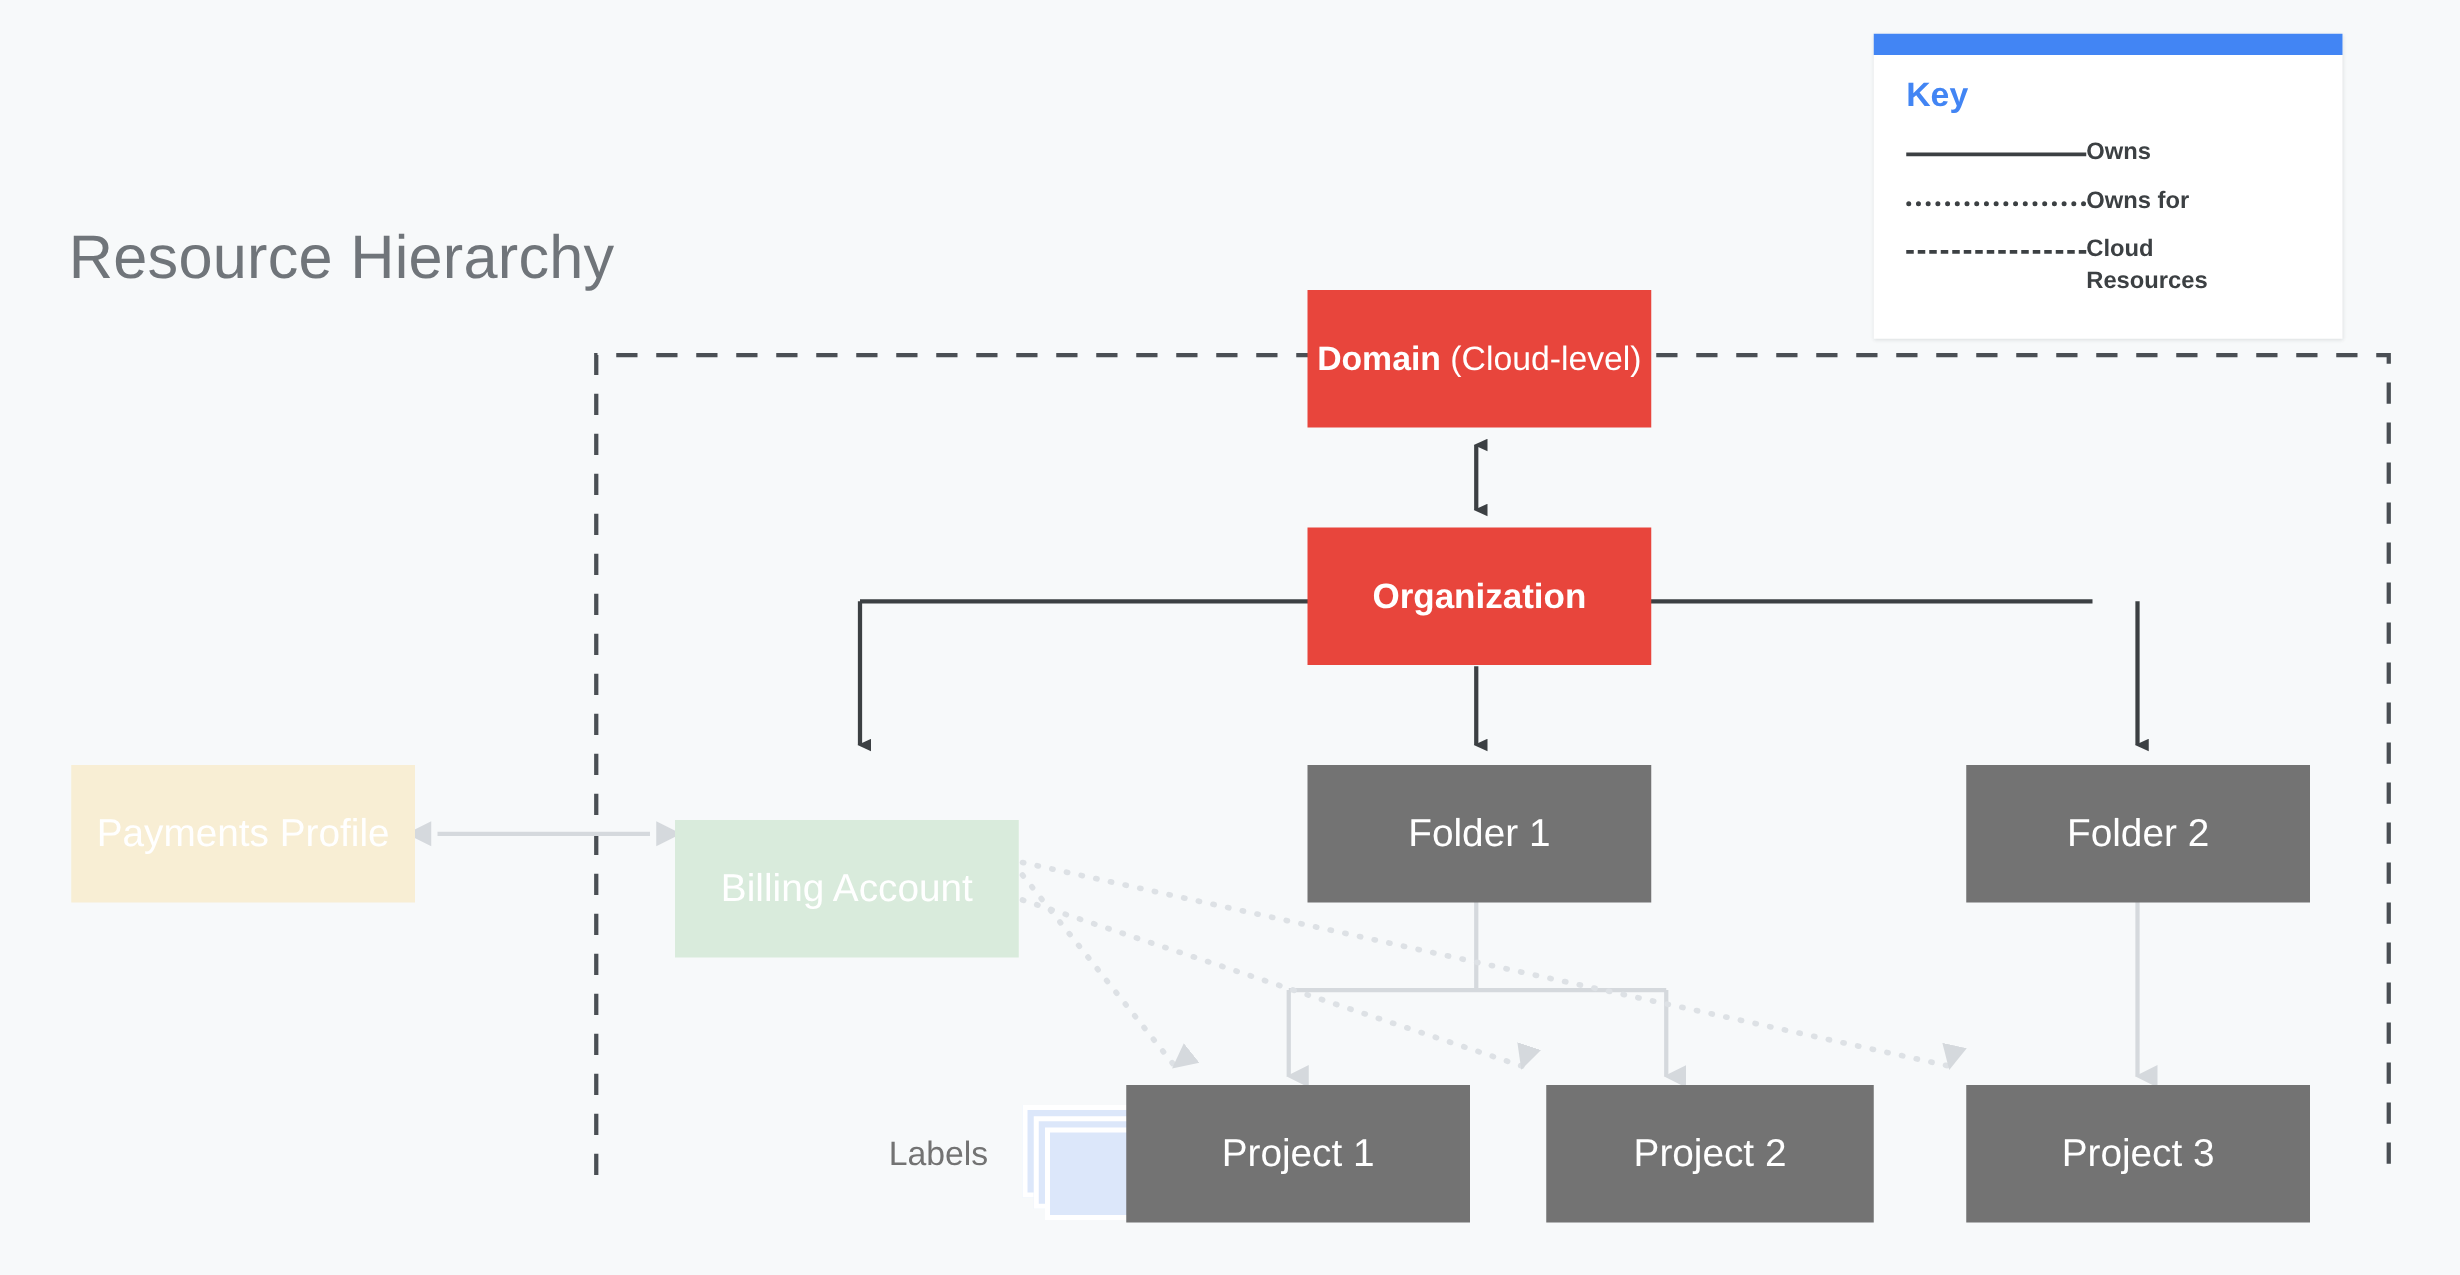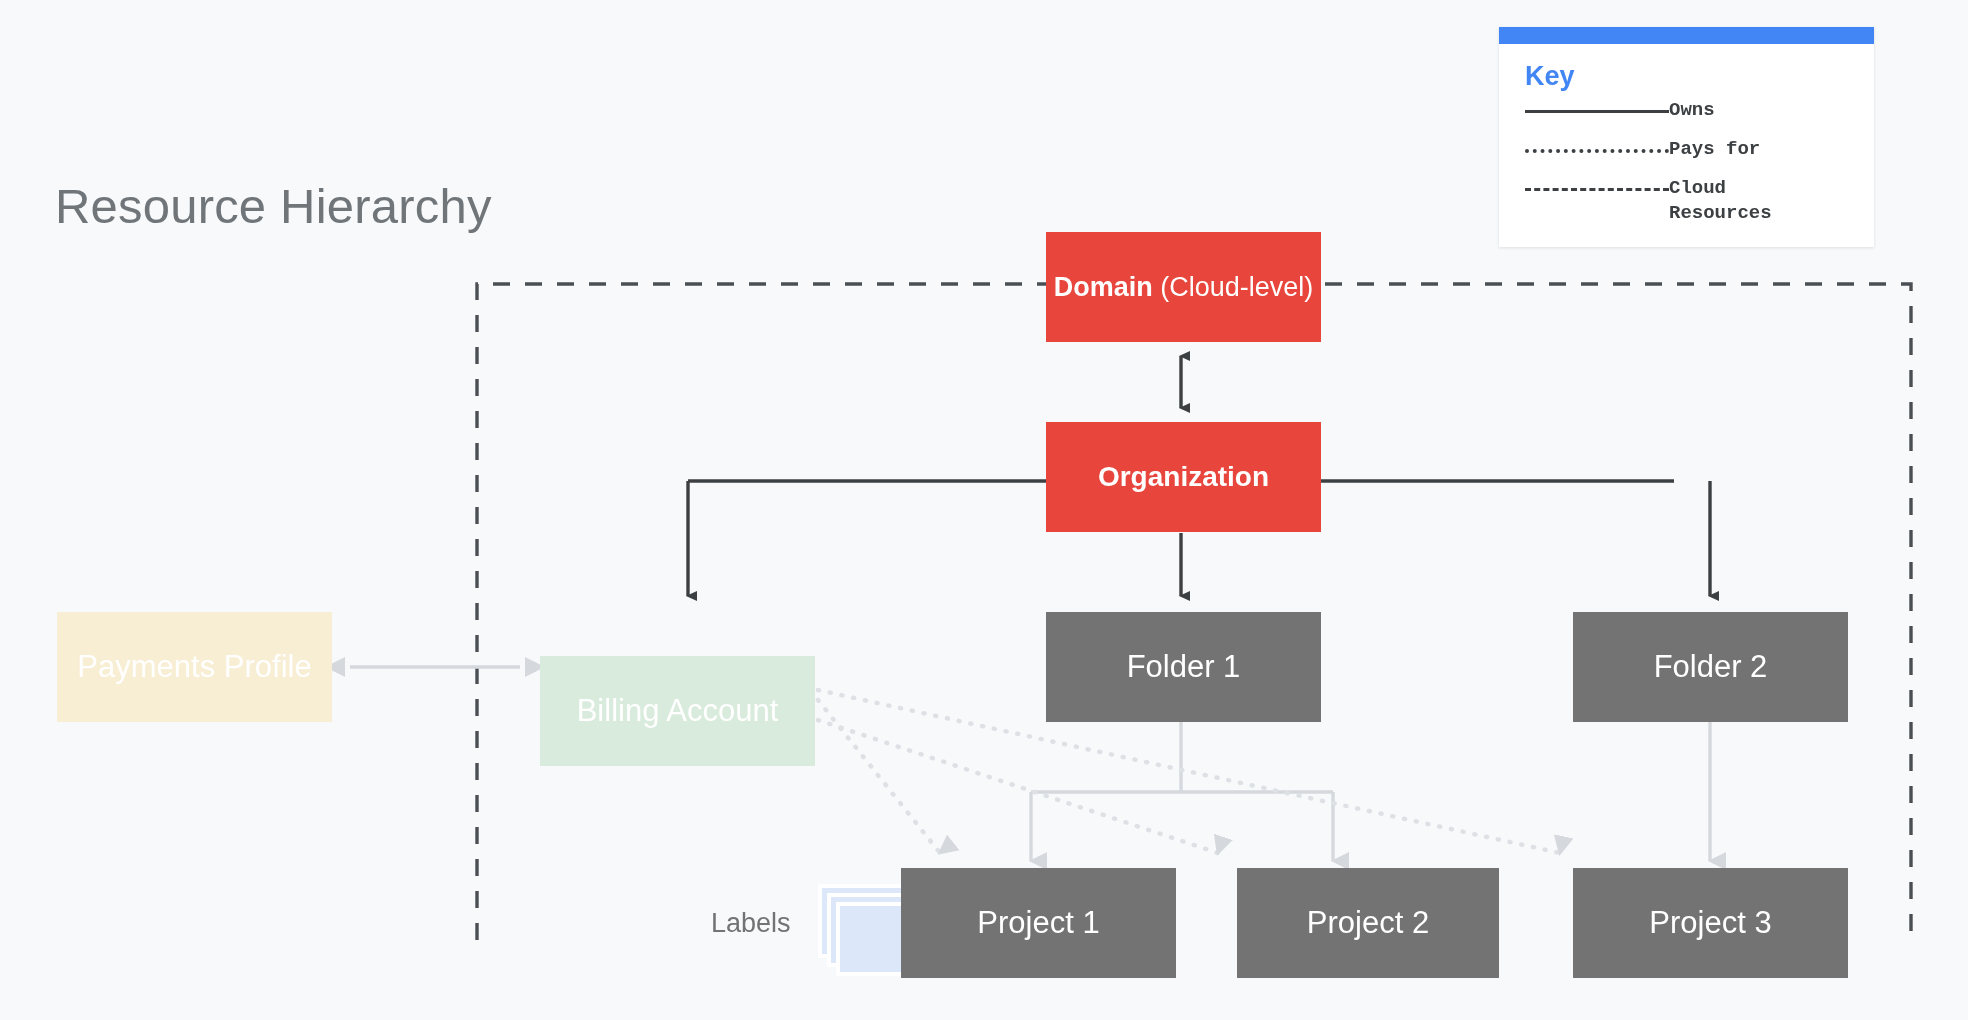--- a/index.html
+++ b/index.html
@@ -71,29 +71,29 @@
 
   
   .legend {
     position: absolute;
     left: 1499px; top: 27px;
     width: 375px;
     background: #FFFFFF;
     box-shadow: 0 1px 3px rgba(60,64,67,0.14);
   }
   .legend-bar { height: 17px; background: #4285F4; width: 100%; }
-  .legend-body { padding: 18px 26px 22px 26px; }
+  .legend-body { padding: 18px 26px 34px 26px; }
   .legend-title {
     color: #4285F4;
     font-size: 27px;
     font-weight: 700;
     line-height: 1.05;
     margin: 0 0 4px 0;
   }
-  .legend-rows { margin-top: 8px; font-family: Liberation Mono, monospace; }
+  .legend-rows { margin-top: 20px; }
   .legend-row {
     display: flex;
     align-items: flex-start;
     margin-bottom: 13px;
     min-height: 26px;
   }
   .legend-row:last-child { margin-bottom: 0; }
   .swatch { width: 144px; flex: 0 0 144px; padding-top: 12px; }
   .legend-label {
     font-size: 19px;
@@ -226,21 +226,21 @@
           <div class="swatch">
               <div class="ln-solid"></div>
             </div>
           <div class="legend-label">Owns</div>
         </div>
 
         <div class="legend-row">
           <div class="swatch">
               <div class="ln-dotted"></div>
             </div>
-          <div class="legend-label">Pays for</div>
+          <div class="legend-label">Owns for</div>
         </div>
 
         <div class="legend-row">
           <div class="swatch">
               <div class="ln-dashed"></div>
             </div>
           <div class="legend-label">Cloud Resources</div>
         </div>
 
       </div>

